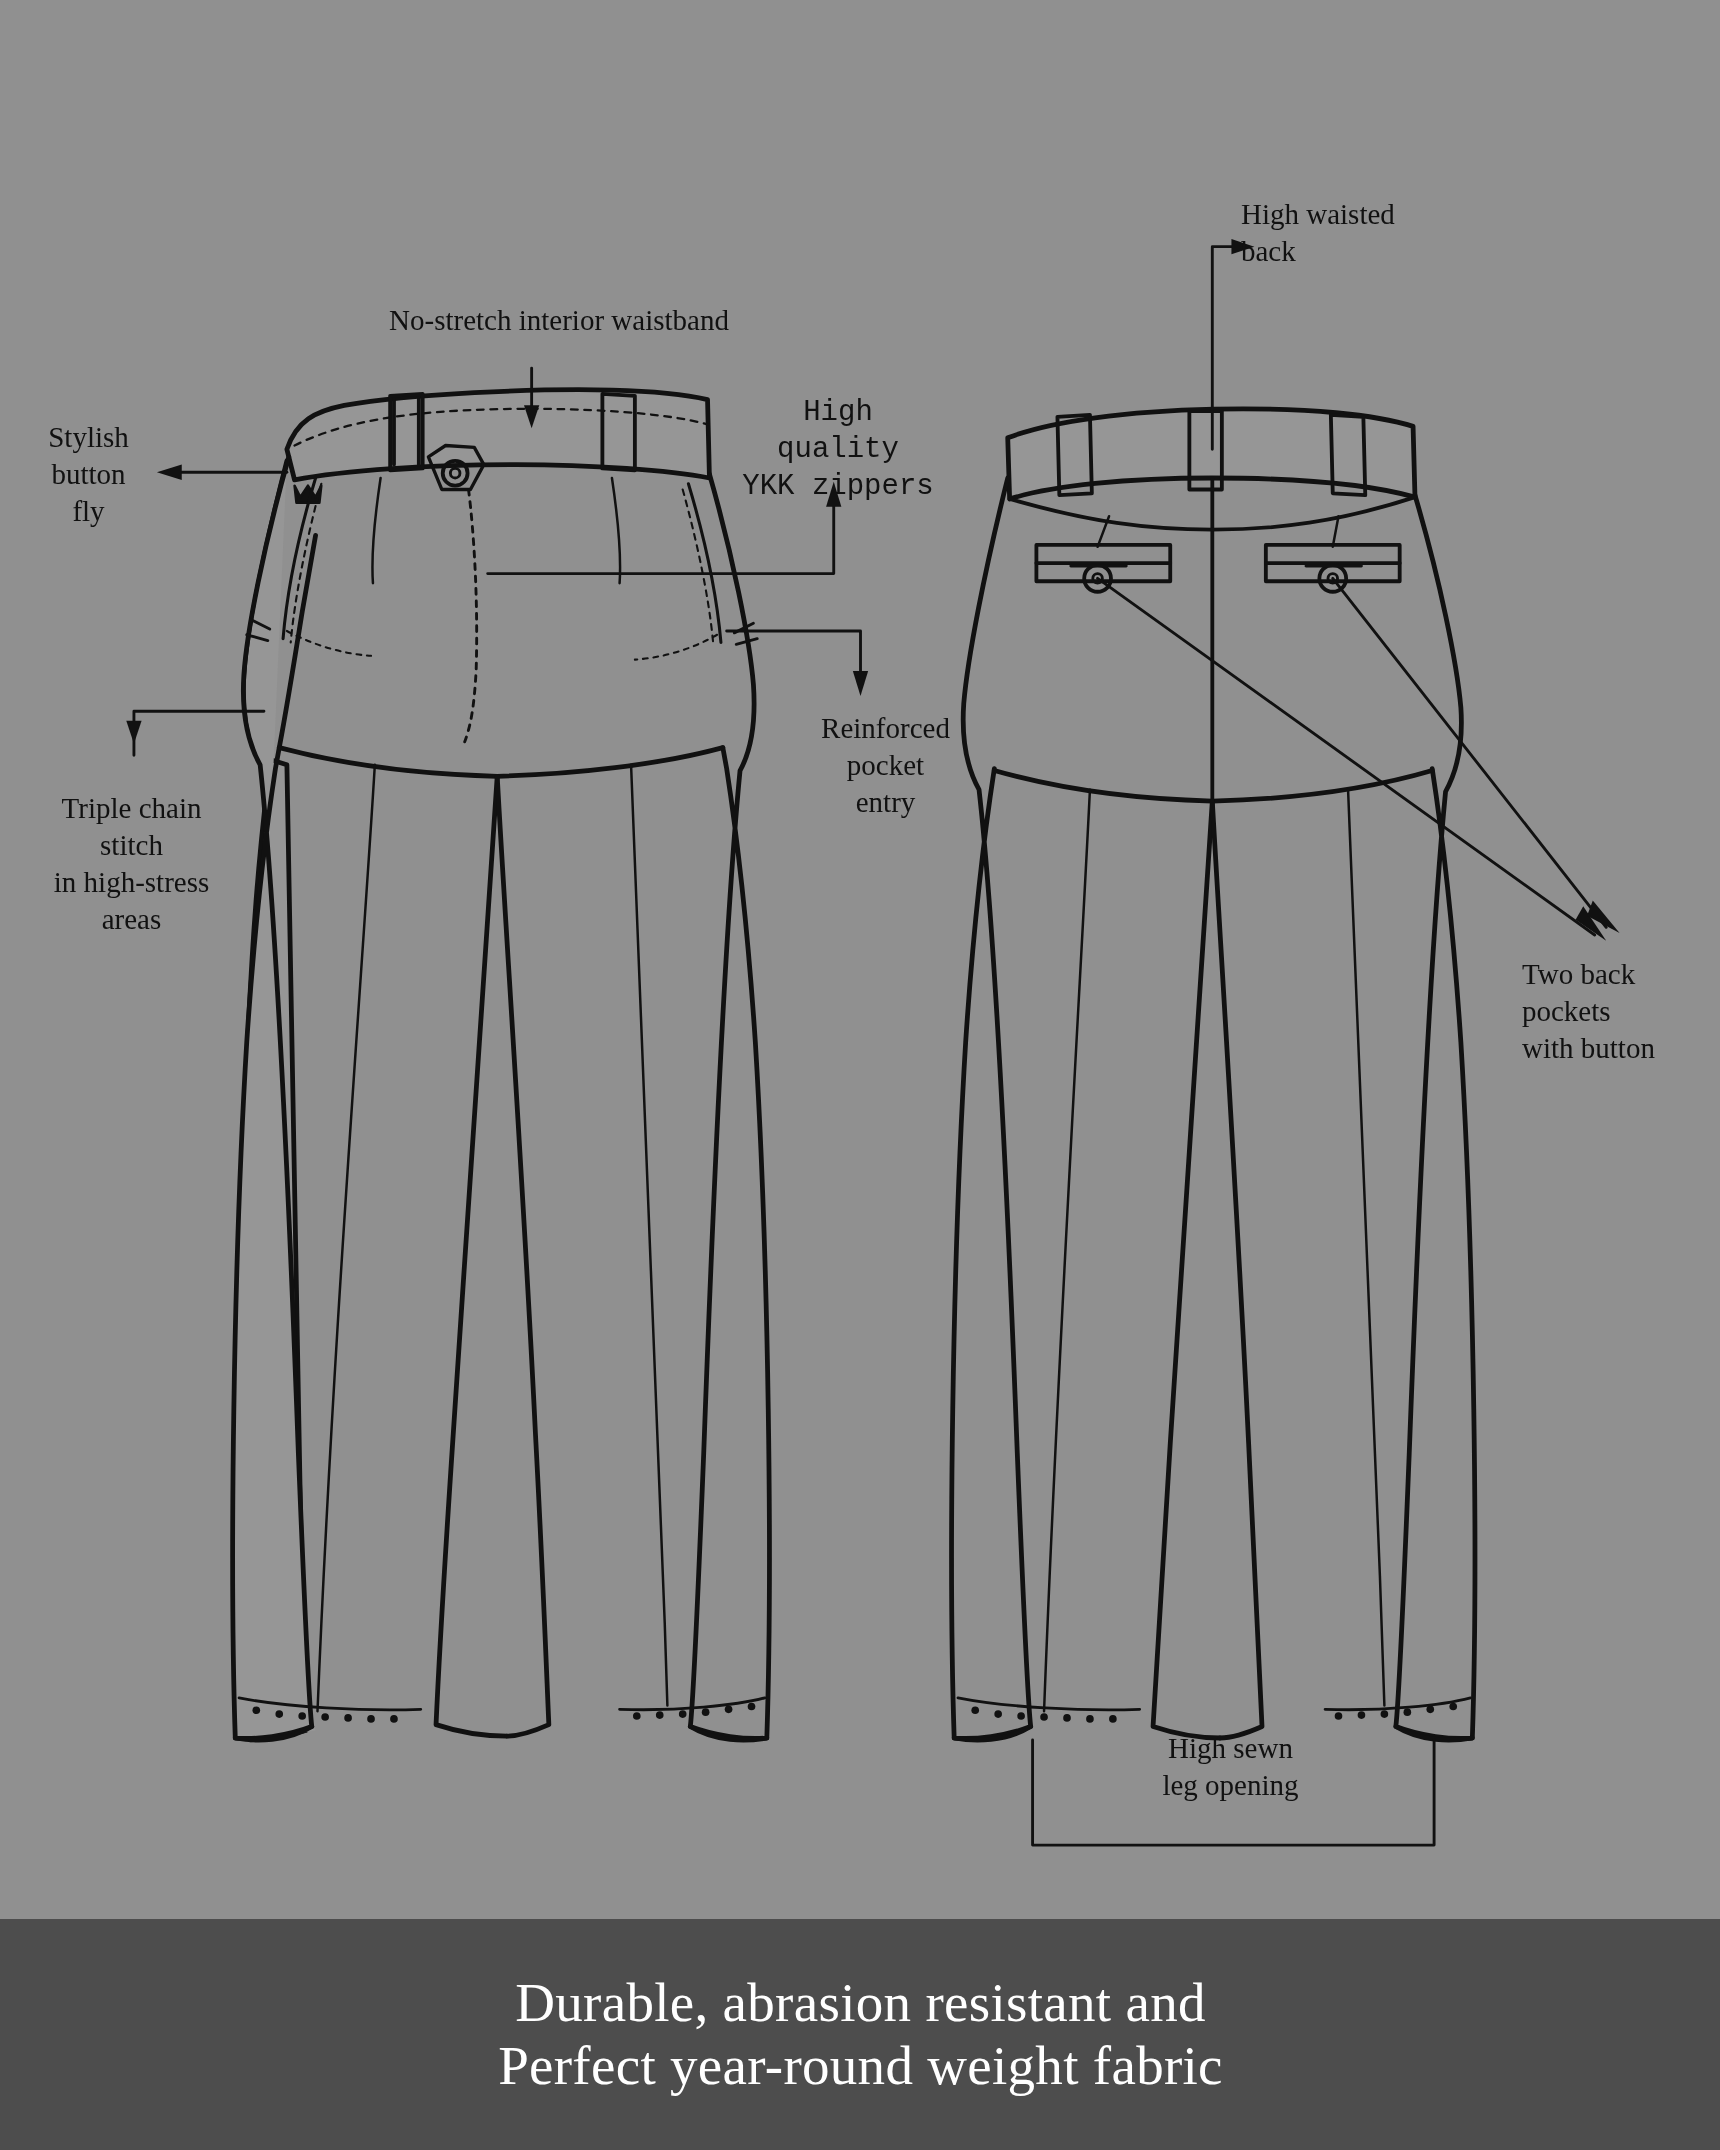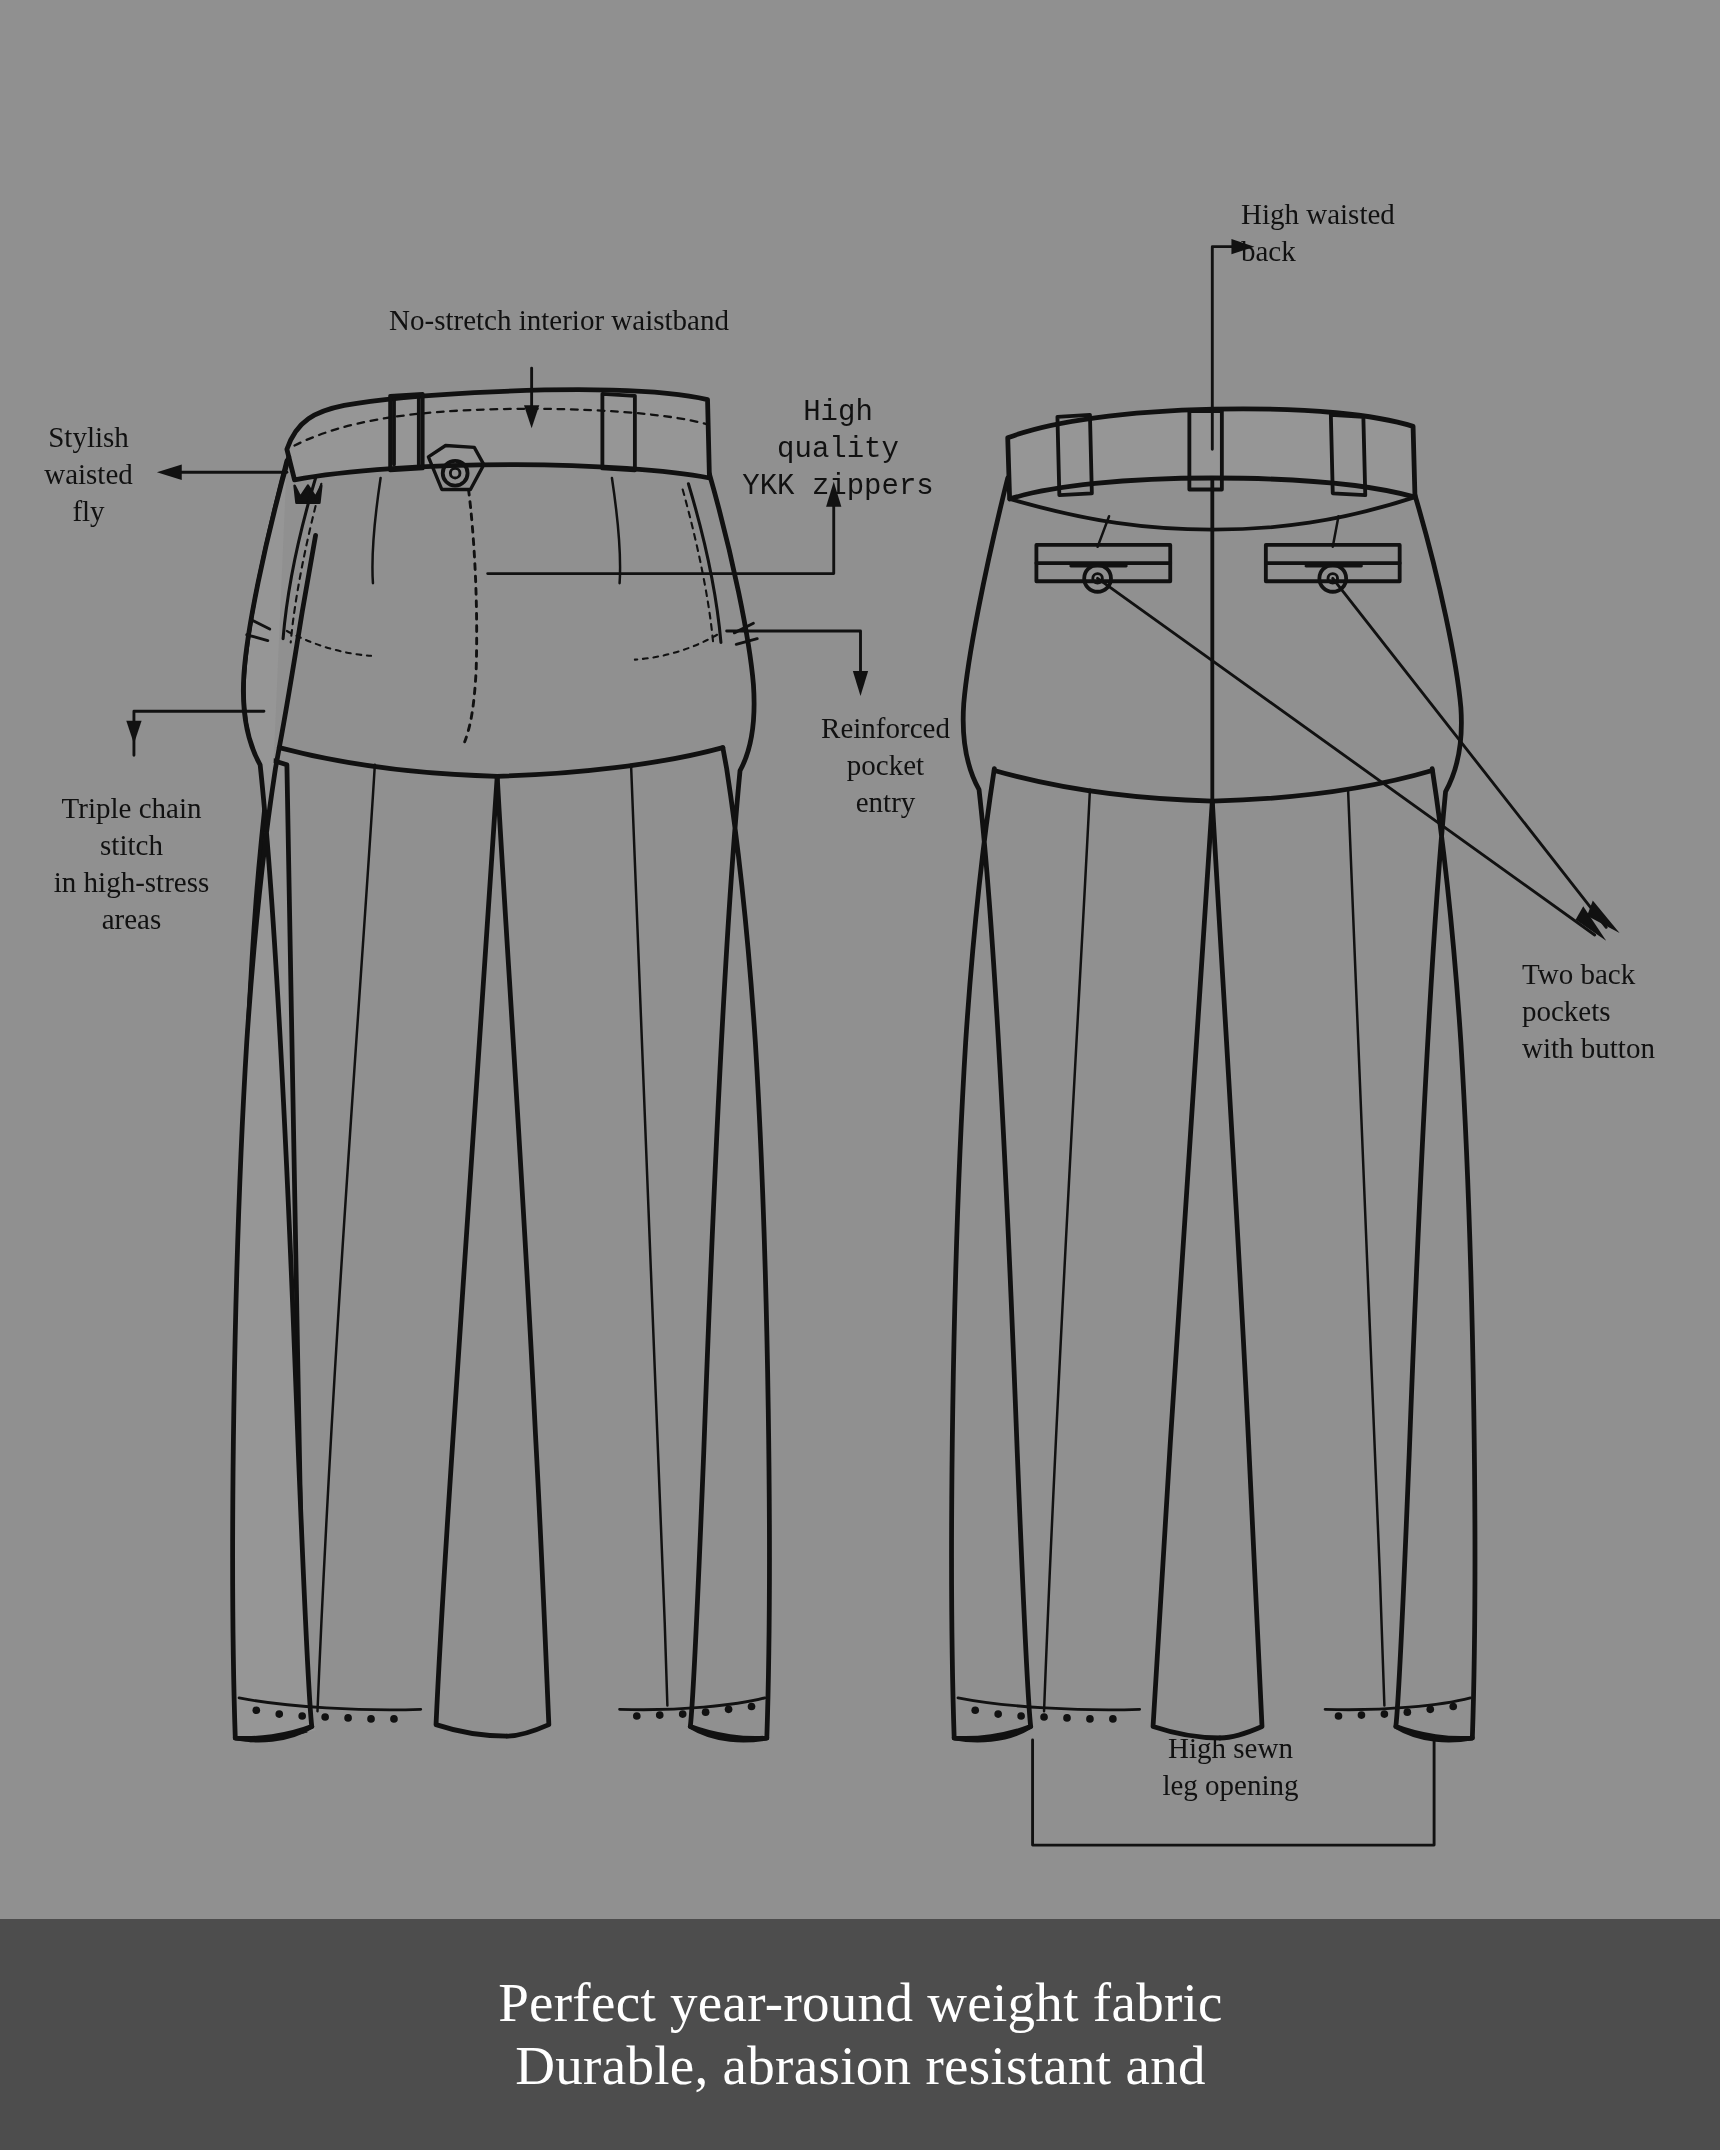--- a/index.html
+++ b/index.html
@@ -279,21 +279,21 @@
       </g>
     </g>
   </svg>
 
   <div class="anno center" style="left:315px; top:302px; width:488px;">No-stretch interior waistband</div>
 
   <div class="anno left" style="left:1241px; top:196px; width:249px;">High waisted
 back</div>
 
   <div class="anno center" style="left:17px; top:419px; width:143px;">Stylish
-waisted
+button
 fly</div>
 
   <div class="anno center" style="left:734px; top:394px; width:208px;font-family:Liberation Mono, monospace;">High quality
 YKK zippers</div>
 
   <div class="anno center" style="left:790px; top:694px; width:191px;margin-top:16px;">Reinforced
 pocket
 entry</div>
 
   <div class="anno center" style="left:14px; top:790px; width:235px;">Triple chain
@@ -302,18 +302,18 @@
 areas</div>
 
   <div class="anno left" style="left:1522px; top:956px; width:220px;">Two back
 pockets
 with button</div>
 
   <div class="anno center" style="left:1092px; top:1730px; width:277px;">High sewn
 leg opening</div>
 
   <div id="caption-bar">
+    <div class="cap-line">Durable, abrasion resistant and</div>
     <div class="cap-line">Perfect year-round weight fabric</div>
-    <div class="cap-line">Durable, abrasion resistant and</div>
   </div>
 
 </div>
 
 
 </body></html>

